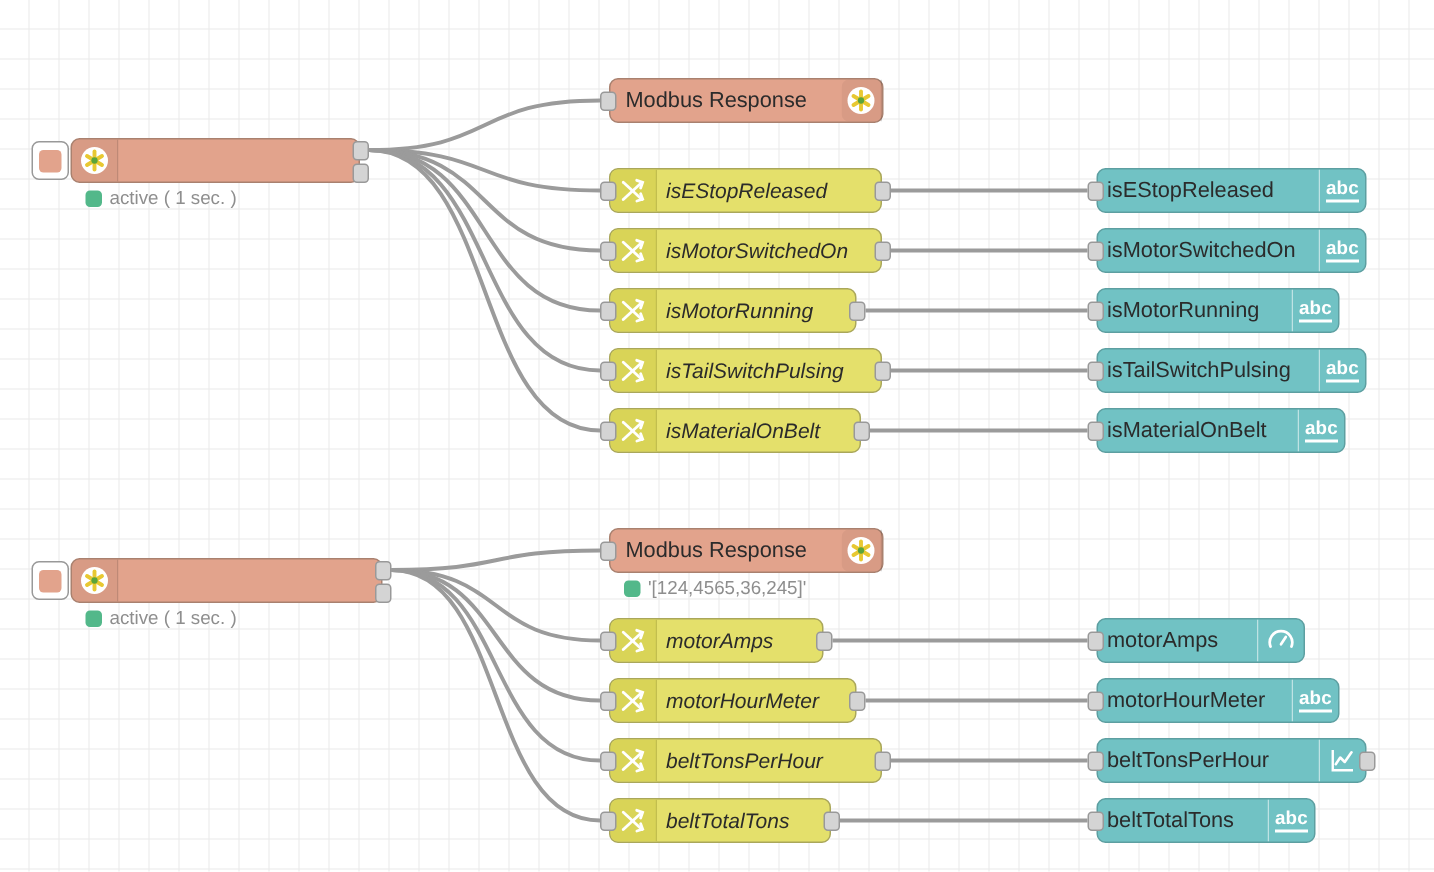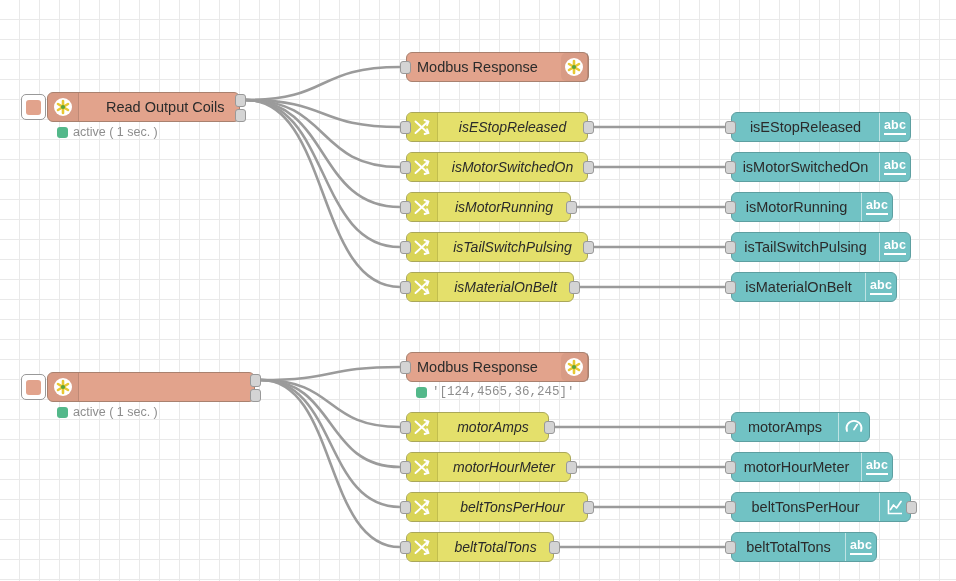--- a/index.html
+++ b/index.html
@@ -14,21 +14,21 @@
     background-image:
       linear-gradient(to right, #e9e9e9 1px, transparent 1px),
       linear-gradient(to bottom, #e9e9e9 1px, transparent 1px);
     background-size:20px 20px;
     background-position:-1px -1px;
   }
   #wires{position:absolute;left:0;top:0;width:956px;height:581px;pointer-events:none;}
 
   .node{position:absolute;box-sizing:border-box;border-radius:6px;
         border:1px solid #999;display:flex;align-items:center;height:30px;}
-  .node-label{flex:1;text-align:center;color:#2b2b2b;font-size:14.5px;
+  .node-label{flex:1;text-align:left;color:#2b2b2b;font-size:14.5px;
         white-space:nowrap;padding:0 6px;line-height:1;}
 
   
   .node.source{background:#e2a38c;border-color:#a9816f;gap:17px;}
   .node.source .ico{
      width:30px;height:100%;display:flex;align-items:center;justify-content:center;
      border-right:1px solid rgba(0,0,0,.12);
      background:rgba(0,0,0,.045);border-radius:5px 0 0 5px;}
   .node.source .node-label{text-align:left;padding-left:10px;font-size:14.5px;}
   .srcbtn{position:absolute;box-sizing:border-box;width:25px;height:26px;
@@ -90,21 +90,20 @@
         <svg width="20" height="20" viewBox="0 0 20 20">
           <circle cx="10" cy="10" r="9" fill="#ffffff"></circle>
           <g stroke="#e8c832" stroke-width="2.6" stroke-linecap="round">
             <line x1="10" y1="4" x2="10" y2="16"></line>
             <line x1="5" y1="7" x2="15" y2="13"></line>
             <line x1="15" y1="7" x2="5" y2="13"></line>
           </g>
           <circle cx="10" cy="10" r="2.1" fill="#5aa43c"></circle>
         </svg>
       </div>
-      <div class="node-label">Read Output Coils</div>
     </div>
     <div class="srcbtn" style="left: 21px; top: 94px;">
       <i></i>
     </div>
     <div class="port" style="left: 235px; top: 94px;"></div>
     <div class="port" style="left: 235px; top: 109px;"></div>
     <div class="status" style="left: 57px; top: 125px;">
       <span class="dot"></span>
       <span>active ( 1 sec. )</span>
     </div>
@@ -263,21 +262,21 @@
           <g stroke="#e8c832" stroke-width="2.6" stroke-linecap="round">
             <line x1="10" y1="4" x2="10" y2="16"></line>
             <line x1="5" y1="7" x2="15" y2="13"></line>
             <line x1="15" y1="7" x2="5" y2="13"></line>
           </g>
           <circle cx="10" cy="10" r="2.1" fill="#5aa43c"></circle>
         </svg>
       </div>
     </div>
     <div class="port" style="left: 400px; top: 361px;"></div>
-    <div class="status" style="left: 416px; top: 385px; font-family: Liberation Mono, monospace;">
+    <div class="status" style="left: 416px; top: 385px;">
       <span class="dot"></span>
       <span>'[124,4565,36,245]'</span>
     </div>
     <div class="node fn" style="left: 406px; top: 412px; width: 143px;">
       <div class="ico">
         <svg width="20" height="20" viewBox="0 0 20 20">
           <g stroke="#ffffff" stroke-width="1.9" fill="none" stroke-linecap="round">
             <path d="M3.5 4.5 L16 16"></path>
             <path d="M3.5 16 L16 4.5"></path>
             <path d="M12.5 3.2 L16.4 4.6 L15.1 8.3"></path>

